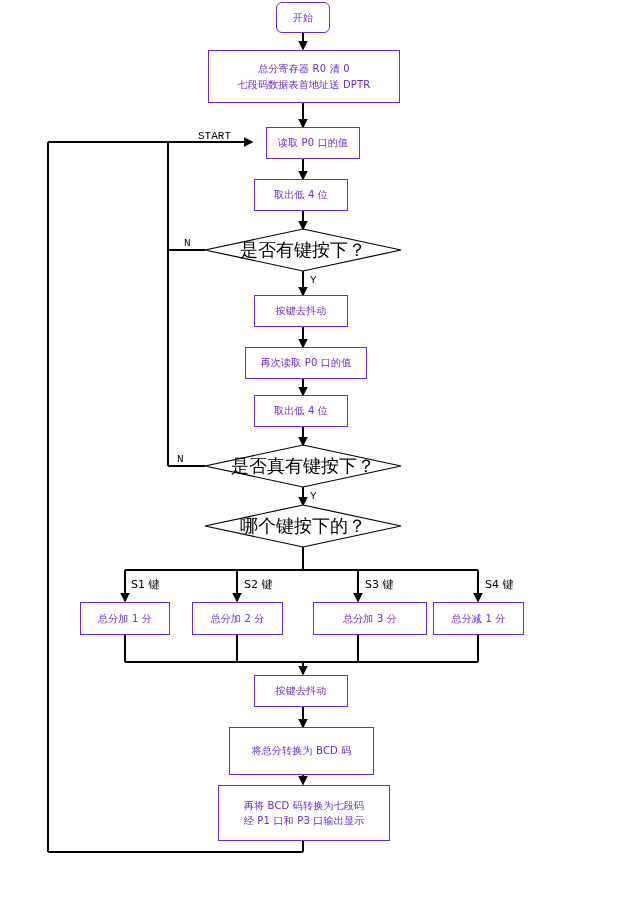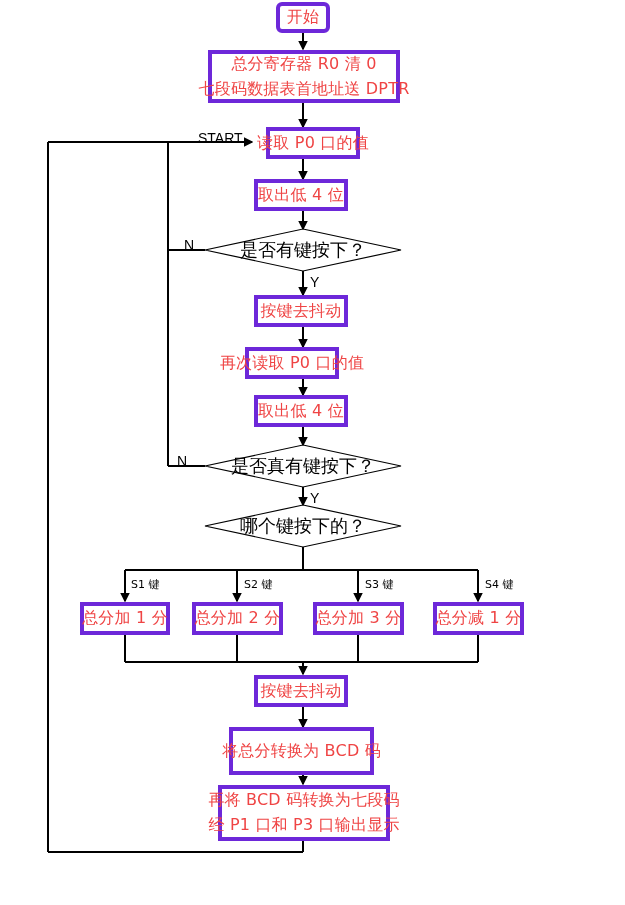--- a/index.html
+++ b/index.html
@@ -18,29 +18,29 @@
   svg.flow {
     position: absolute;
     left: 0;
     top: 0;
     width: 625px;
     height: 905px;
   }
   .nodebox {
     position: absolute;
     box-sizing: border-box;
-    border: 4px solid #6d28d9;
+    border: 1px solid #6d28d9;
     background: #ffffff;
     display: flex;
     flex-direction: column;
     align-items: center;
     justify-content: center;
     text-align: center;
-    color: #ef4444;
-    font-size: 16px;
+    color: #6d28d9;
+    font-size: 10px;
     line-height: 1.55;
     letter-spacing: 0.2px;
   }
   .nodebox.terminal {
     border-radius: 6px;
   }
   .nodebox .ln {
     display: block;
     white-space: nowrap;
   }
@@ -50,23 +50,23 @@
     font-size: 18px;
     text-align: center;
     white-space: nowrap;
     display: flex;
     align-items: center;
     justify-content: center;
   }
   .edge-label {
     position: absolute;
     color: #000000;
-    font-size: 14px;
+    font-size: 11px;
     white-space: nowrap;
-    font-family: Liberation Sans, sans-serif;
+    font-family: Liberation Mono, monospace;
   }
   .edge-label.cjk {
     font-family: "DejaVu Sans", "Liberation Sans", sans-serif;
     font-size: 11px;
   }
 </style>
 </head>
 <body>
 
 <div id="canvas">
@@ -150,21 +150,21 @@
 
   <svg class="flow" style="pointer-events:none;" viewBox="0 0 625 905" xmlns="http://www.w3.org/2000/svg">
     <polygon points="303,229 401,250 303,271 205,250" fill="#ffffff" stroke="#000000" stroke-width="1.2"></polygon>
   </svg>
   <div class="diamond-label" style="left:205px; top:238px; width:196px; height:24px;">是否有键按下？</div>
 
   <div class="nodebox" style="left:254px; top:295px; width:94px; height:32px;">
     <span class="ln">按键去抖动</span>
   </div>
 
-  <div class="nodebox" style="left:245px; top:347px; width:94px; height:32px;">
+  <div class="nodebox" style="left:245px; top:347px; width:122px; height:32px;">
     <span class="ln">再次读取 P0 口的值</span>
   </div>
 
   <div class="nodebox" style="left:254px; top:395px; width:94px; height:32px;">
     <span class="ln">取出低 4 位</span>
   </div>
 
   <svg class="flow" style="pointer-events:none;" viewBox="0 0 625 905" xmlns="http://www.w3.org/2000/svg">
     <polygon points="303,445 401,466 303,487 205,466" fill="#ffffff" stroke="#000000" stroke-width="1.2"></polygon>
   </svg>
@@ -174,21 +174,21 @@
     <polygon points="303,505 401,526 303,547 205,526" fill="#ffffff" stroke="#000000" stroke-width="1.2"></polygon>
   </svg>
   <div class="diamond-label" style="left:205px; top:514px; width:196px; height:24px;">哪个键按下的？</div>
 
   <div class="nodebox" style="left:80px; top:602px; width:90px; height:33px;">
     <span class="ln">总分加 1 分</span>
   </div>
   <div class="nodebox" style="left:192px; top:602px; width:91px; height:33px;">
     <span class="ln">总分加 2 分</span>
   </div>
-  <div class="nodebox" style="left:313px; top:602px; width:91px; height:33px;">
+  <div class="nodebox" style="left:313px; top:602px; width:114px; height:33px;">
     <span class="ln">总分加 3 分</span>
   </div>
   <div class="nodebox" style="left:433px; top:602px; width:91px; height:33px;">
     <span class="ln">总分减 1 分</span>
   </div>
 
   <div class="nodebox" style="left:254px; top:675px; width:94px; height:32px;">
     <span class="ln">按键去抖动</span>
   </div>
 

